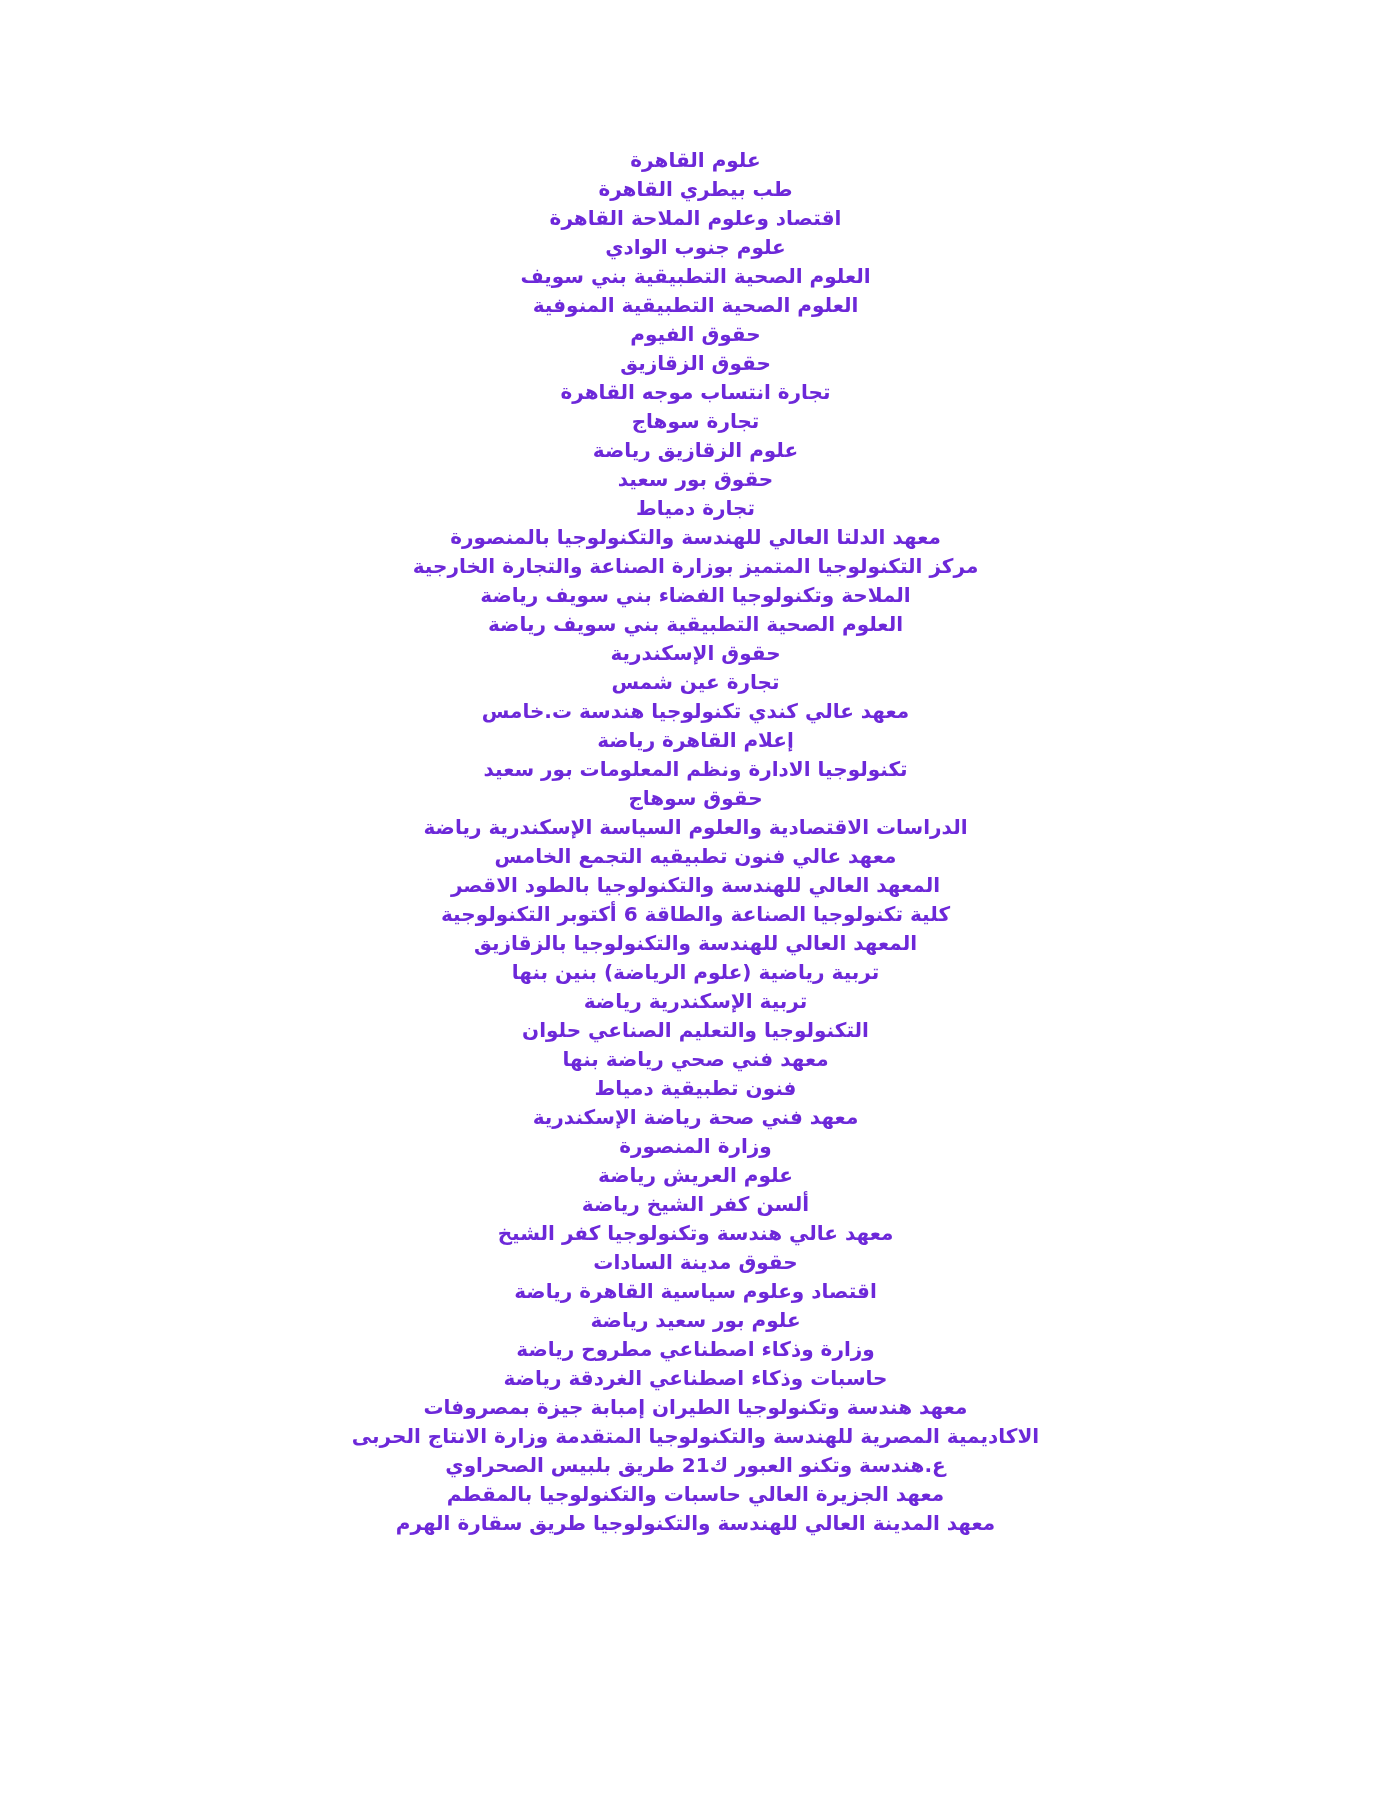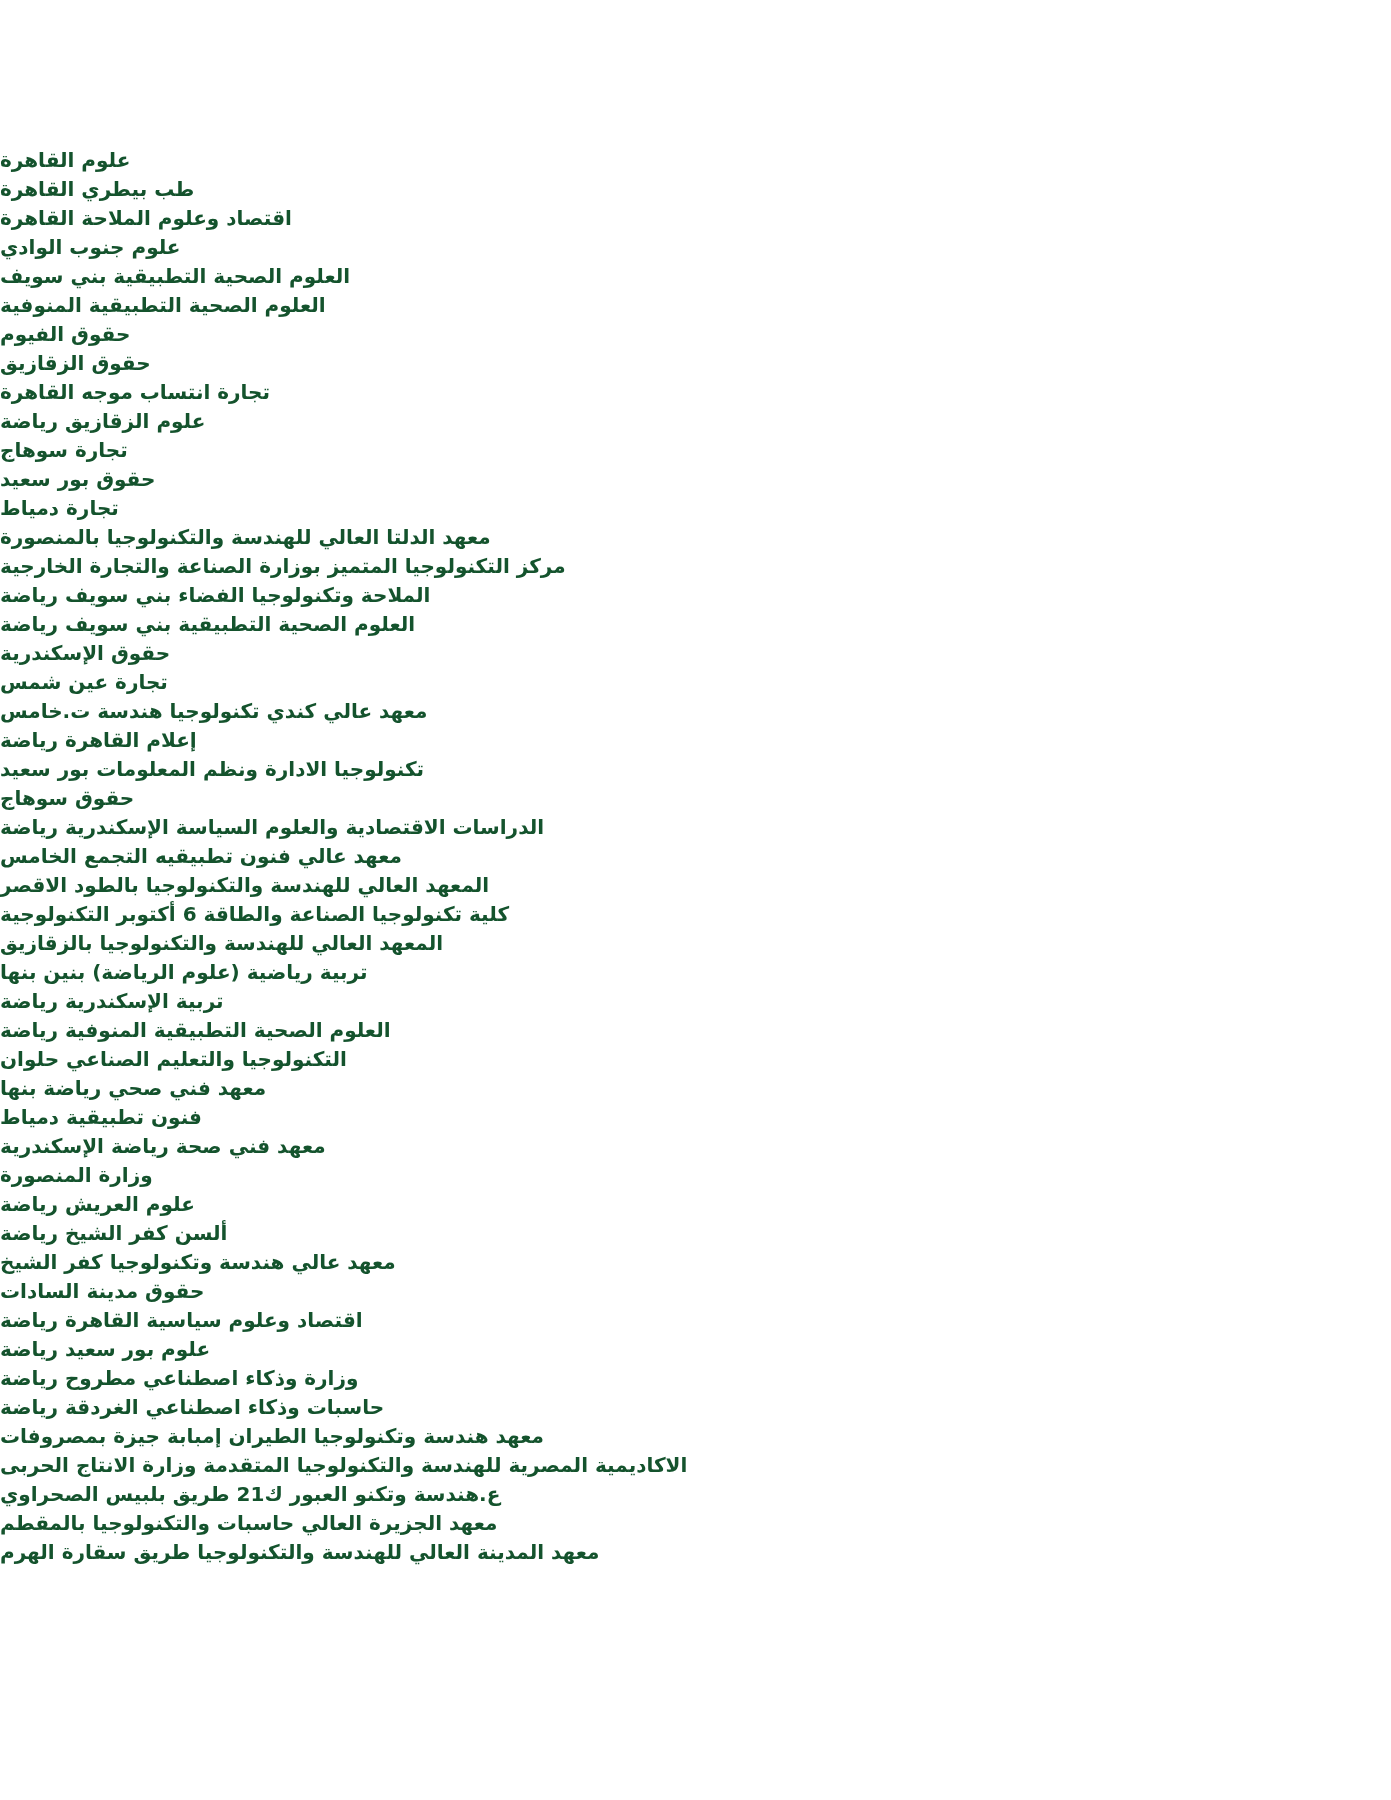--- a/index.html
+++ b/index.html
@@ -14,25 +14,25 @@
   }
   .page {
     width: 1391px;
     height: 1800px;
     background: #ffffff;
     box-sizing: border-box;
     padding-top: 146px;
   }
   .faculty-list {
     direction: rtl;
-    text-align: left;
+    text-align: center;
     font-family: "DejaVu Sans", sans-serif;
     font-weight: bold;
     font-size: 20px;
-    color: #14532d;
+    color: #6d28d9;
   }
   .line {
     line-height: 29px;
     height: 29px;
     white-space: nowrap;
   }
 </style>
 </head>
 <body>
 
@@ -40,42 +40,41 @@
   <div class="faculty-list" dir="rtl">
       <div class="line">علوم القاهرة</div>
       <div class="line">طب بيطري القاهرة</div>
       <div class="line">اقتصاد وعلوم الملاحة القاهرة</div>
       <div class="line">علوم جنوب الوادي</div>
       <div class="line">العلوم الصحية التطبيقية بني سويف</div>
       <div class="line">العلوم الصحية التطبيقية المنوفية</div>
       <div class="line">حقوق الفيوم</div>
       <div class="line">حقوق الزقازيق</div>
       <div class="line">تجارة انتساب موجه القاهرة</div>
+      <div class="line">تجارة سوهاج</div>
       <div class="line">علوم الزقازيق رياضة</div>
-      <div class="line">تجارة سوهاج</div>
       <div class="line">حقوق بور سعيد</div>
       <div class="line">تجارة دمياط</div>
       <div class="line">معهد الدلتا العالي للهندسة والتكنولوجيا بالمنصورة</div>
       <div class="line">مركز التكنولوجيا المتميز بوزارة الصناعة والتجارة الخارجية</div>
       <div class="line">الملاحة وتكنولوجيا الفضاء بني سويف رياضة</div>
       <div class="line">العلوم الصحية التطبيقية بني سويف رياضة</div>
       <div class="line">حقوق الإسكندرية</div>
       <div class="line">تجارة عين شمس</div>
       <div class="line">معهد عالي كندي تكنولوجيا هندسة ت.خامس</div>
       <div class="line">إعلام القاهرة رياضة</div>
       <div class="line">تكنولوجيا الادارة ونظم المعلومات بور سعيد</div>
       <div class="line">حقوق سوهاج</div>
       <div class="line">الدراسات الاقتصادية والعلوم السياسة الإسكندرية رياضة</div>
       <div class="line">معهد عالي فنون تطبيقيه التجمع الخامس</div>
       <div class="line">المعهد العالي للهندسة والتكنولوجيا بالطود الاقصر</div>
       <div class="line">كلية تكنولوجيا الصناعة والطاقة 6 أكتوبر التكنولوجية</div>
       <div class="line">المعهد العالي للهندسة والتكنولوجيا بالزقازيق</div>
       <div class="line">تربية رياضية (علوم الرياضة) بنين بنها</div>
       <div class="line">تربية الإسكندرية رياضة</div>
-      <div class="line">العلوم الصحية التطبيقية المنوفية رياضة</div>
       <div class="line">التكنولوجيا والتعليم الصناعي حلوان</div>
       <div class="line">معهد فني صحي رياضة بنها</div>
       <div class="line">فنون تطبيقية دمياط</div>
       <div class="line">معهد فني صحة رياضة الإسكندرية</div>
       <div class="line">وزارة المنصورة</div>
       <div class="line">علوم العريش رياضة</div>
       <div class="line">ألسن كفر الشيخ رياضة</div>
       <div class="line">معهد عالي هندسة وتكنولوجيا كفر الشيخ</div>
       <div class="line">حقوق مدينة السادات</div>
       <div class="line">اقتصاد وعلوم سياسية القاهرة رياضة</div>

